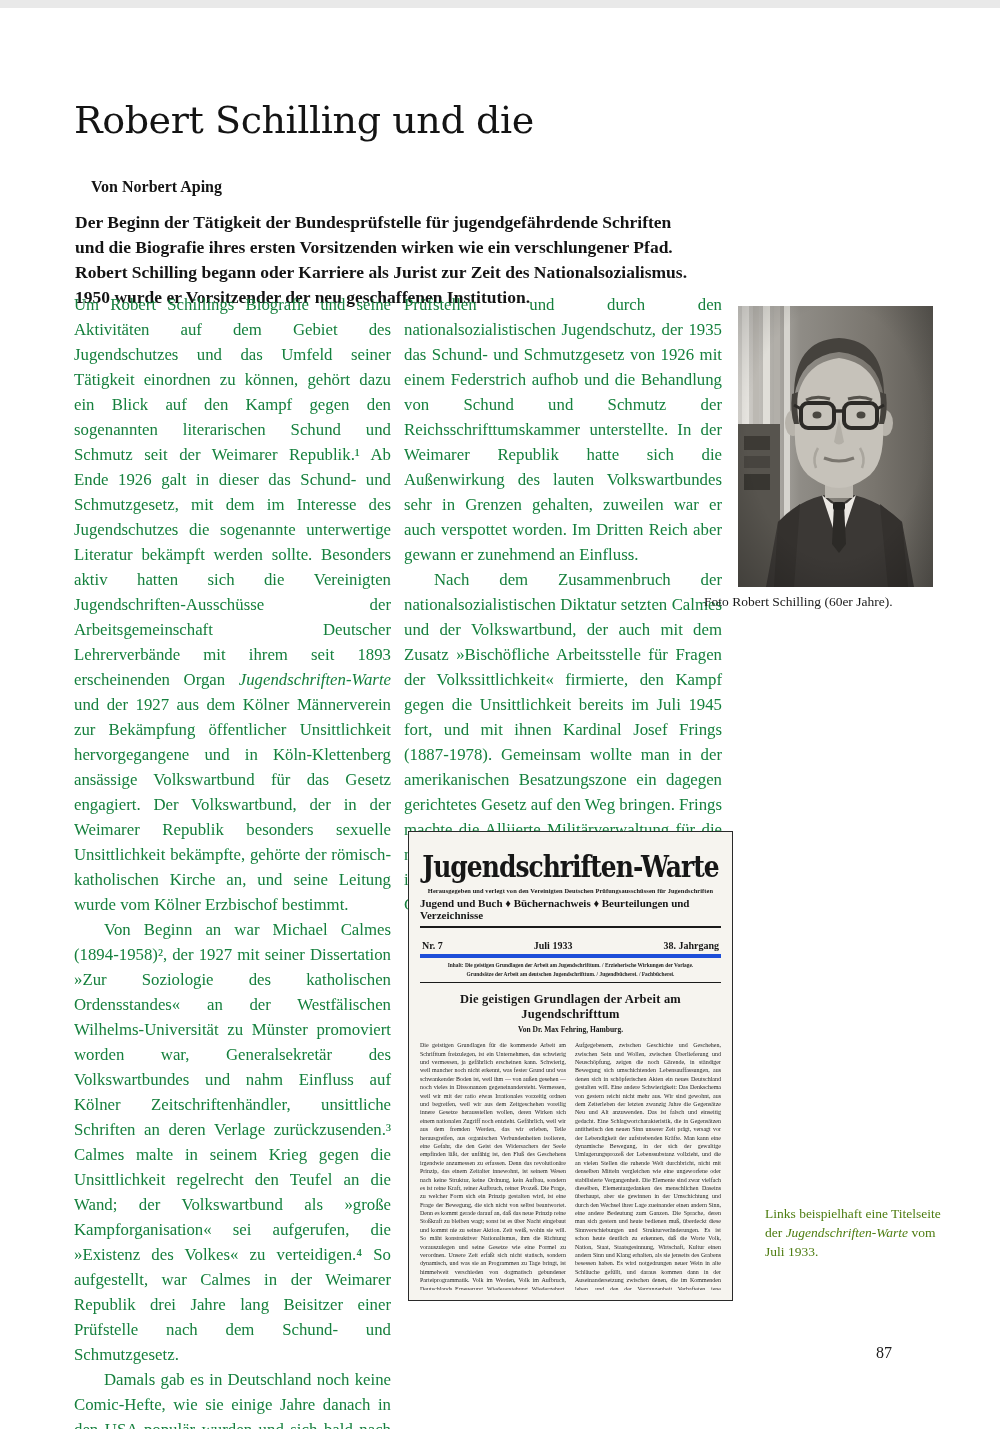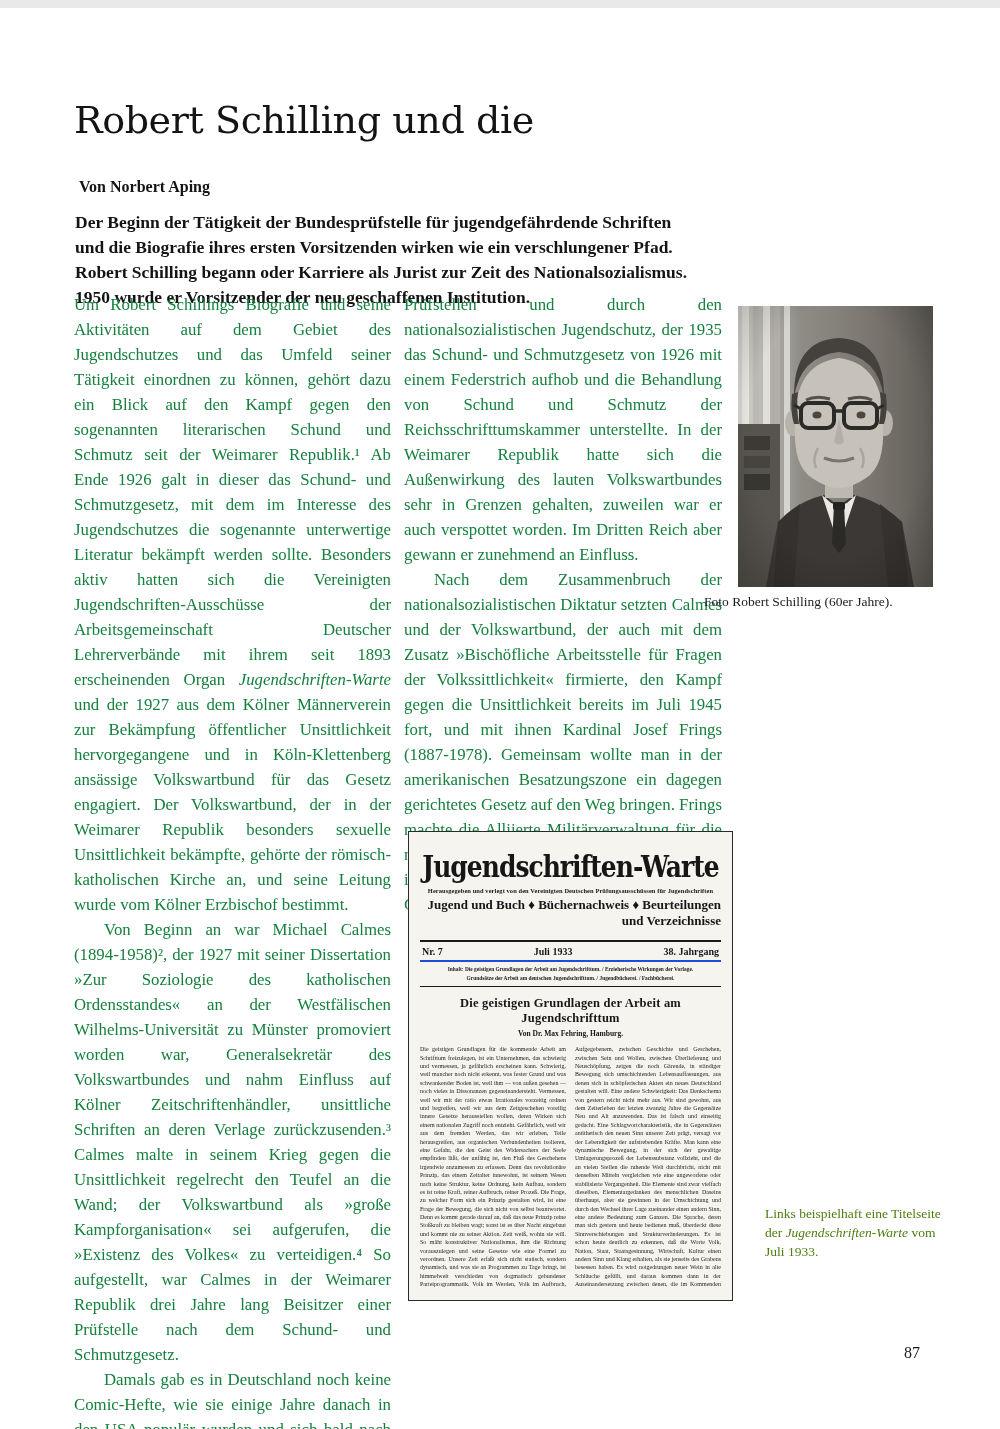--- a/index.html
+++ b/index.html
@@ -7,21 +7,21 @@
     position:relative;width:1000px;height:1429px;margin:8px auto;
     background:#ffffff;color:#1b1b1b;overflow:hidden;
     font-family:"Liberation Serif","DejaVu Serif",serif;
   }
   .article-title{
     position:absolute;left:74px;top:64px;width:700px;
     font-family:"DejaVu Serif",serif;font-weight:400;
     font-size:38px;line-height:1.26;letter-spacing:-0.4px;color:#141414;
   }
   .article-byline{
-    position:absolute;left:79px;top:170px;
+    position:absolute;left:91px;top:170px;
     font-weight:700;font-size:16px;color:#141414;
   }
   .article-lead{
     position:absolute;left:75px;top:202px;width:700px;
     font-weight:700;font-size:17.5px;line-height:25px;color:#141414;
   }
   .body-col{
     position:absolute;top:284px;
     font-size:16.8px;line-height:25px;text-align:justify;color:#15803d;
   }
@@ -45,46 +45,46 @@
     box-sizing:border-box;border:1px solid #2a2a2a;background:#f6f4ef;
     padding:14px 11px 10px;display:flex;flex-direction:column;color:#161616;
   }
   .fx-masthead{
     text-align:center;font-family:"DejaVu Serif",serif;font-weight:700;
     font-size:25px;letter-spacing:-1px;transform:scaleY(1.18);
     white-space:nowrap;margin-top:6px;
   }
   .fx-publine{font-size:6.4px;font-weight:700;text-align:center;margin-top:6px;letter-spacing:0.1px;}
   .fx-subline{
-    font-size:13px;font-weight:700;text-align:right;margin-top:3px;
-    padding-bottom:11px;border-bottom:2.5px solid #1a1a1a;
+    font-size:11px;font-weight:700;text-align:left;margin-top:3px;
+    padding-bottom:5px;border-bottom:2.5px solid #1a1a1a;
   }
   .fx-issue-row{
     display:flex;justify-content:space-between;align-items:baseline;
-    font-size:10px;font-weight:700;padding:4px 2px 3px;
-    border-bottom:2px solid #1d4ed8;
+    font-size:10px;font-weight:700;padding:12px 2px 3px;
+    border-bottom:4px solid #1d4ed8;
   }
   .fx-inhalt{
     font-size:5.4px;line-height:1.6;text-align:center;padding:3px 14px 4px;
     border-bottom:1px solid #1a1a1a;font-weight:700;color:#222;
   }
   .fx-headline{font-size:12.5px;font-weight:700;text-align:center;margin-top:9px;letter-spacing:0.2px;}
   .fx-author{font-size:7.5px;font-weight:700;text-align:center;margin-top:3px;}
   .fx-body{
     flex:1;margin-top:7px;overflow:hidden;
     font-size:6px;line-height:1.4;text-align:justify;
     column-count:2;column-gap:9px;color:#1e1e1e;
   }
 
   .bottom-caption{
     position:absolute;left:765px;top:1196px;width:180px;
     font-size:13.5px;line-height:19px;color:#4d7c0f;
   }
   .page-number{
-    position:absolute;left:904px;top:1336px;width:40px;
+    position:absolute;left:876px;top:1336px;width:40px;
     font-size:16px;color:#1b1b1b;
   }
 </style>
 </head>
 <body>
 
 <div class="page">
 
   <h1 class="article-title"><span>Robert Schilling und die</span><br>
   </h1>

